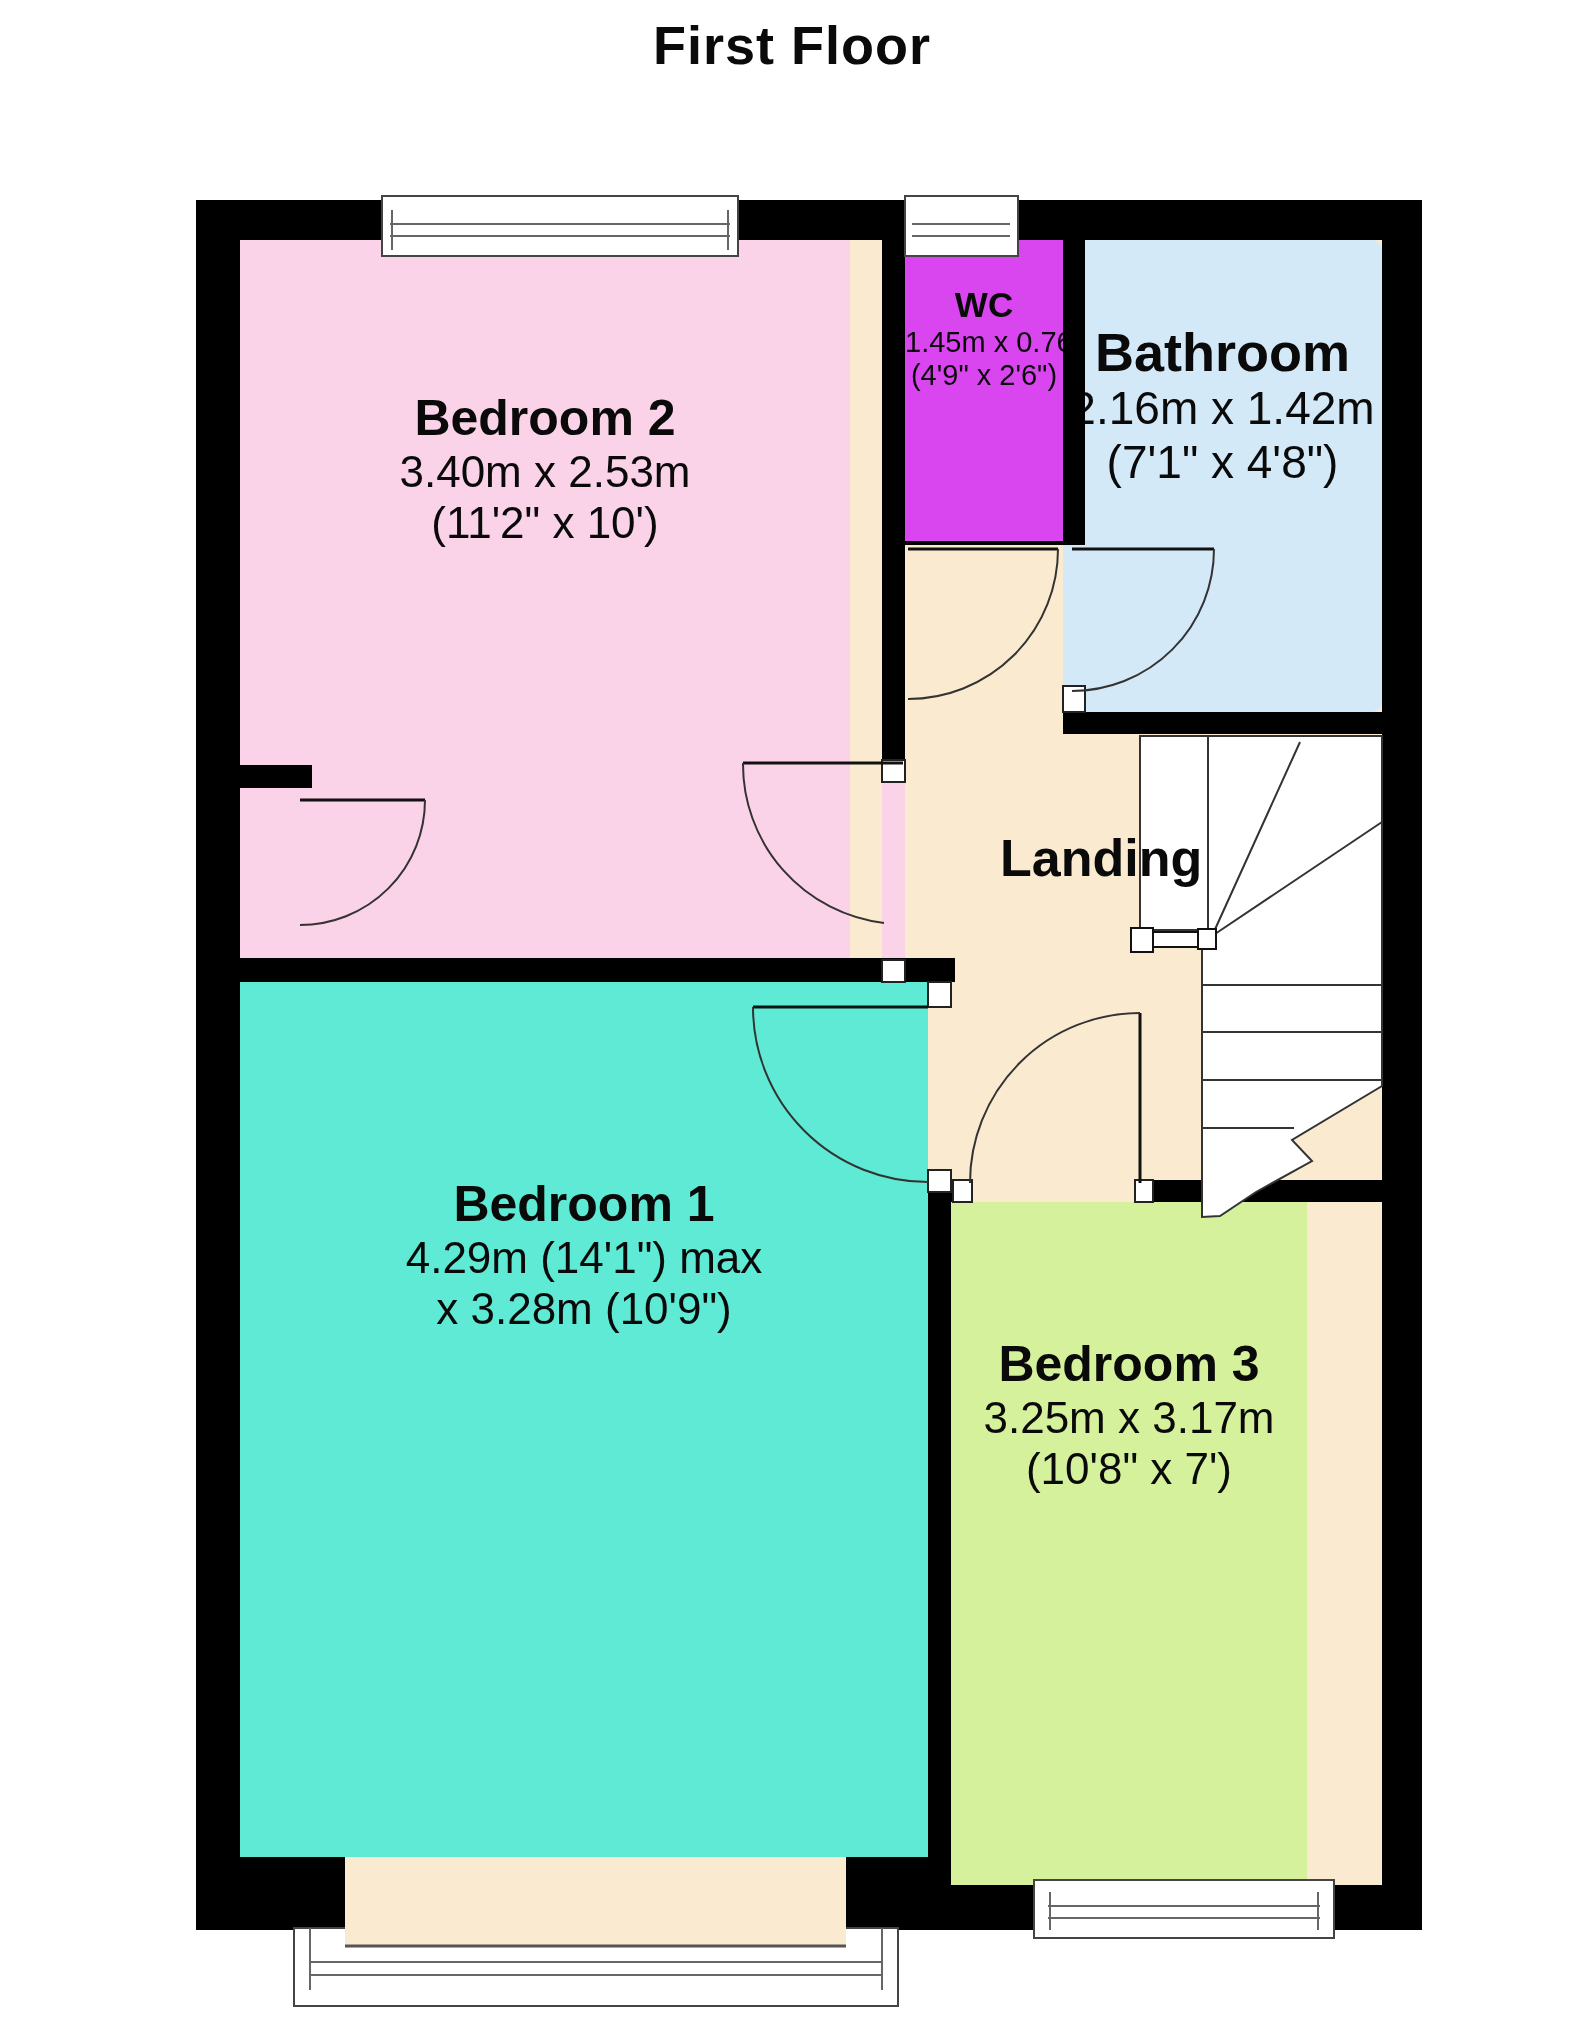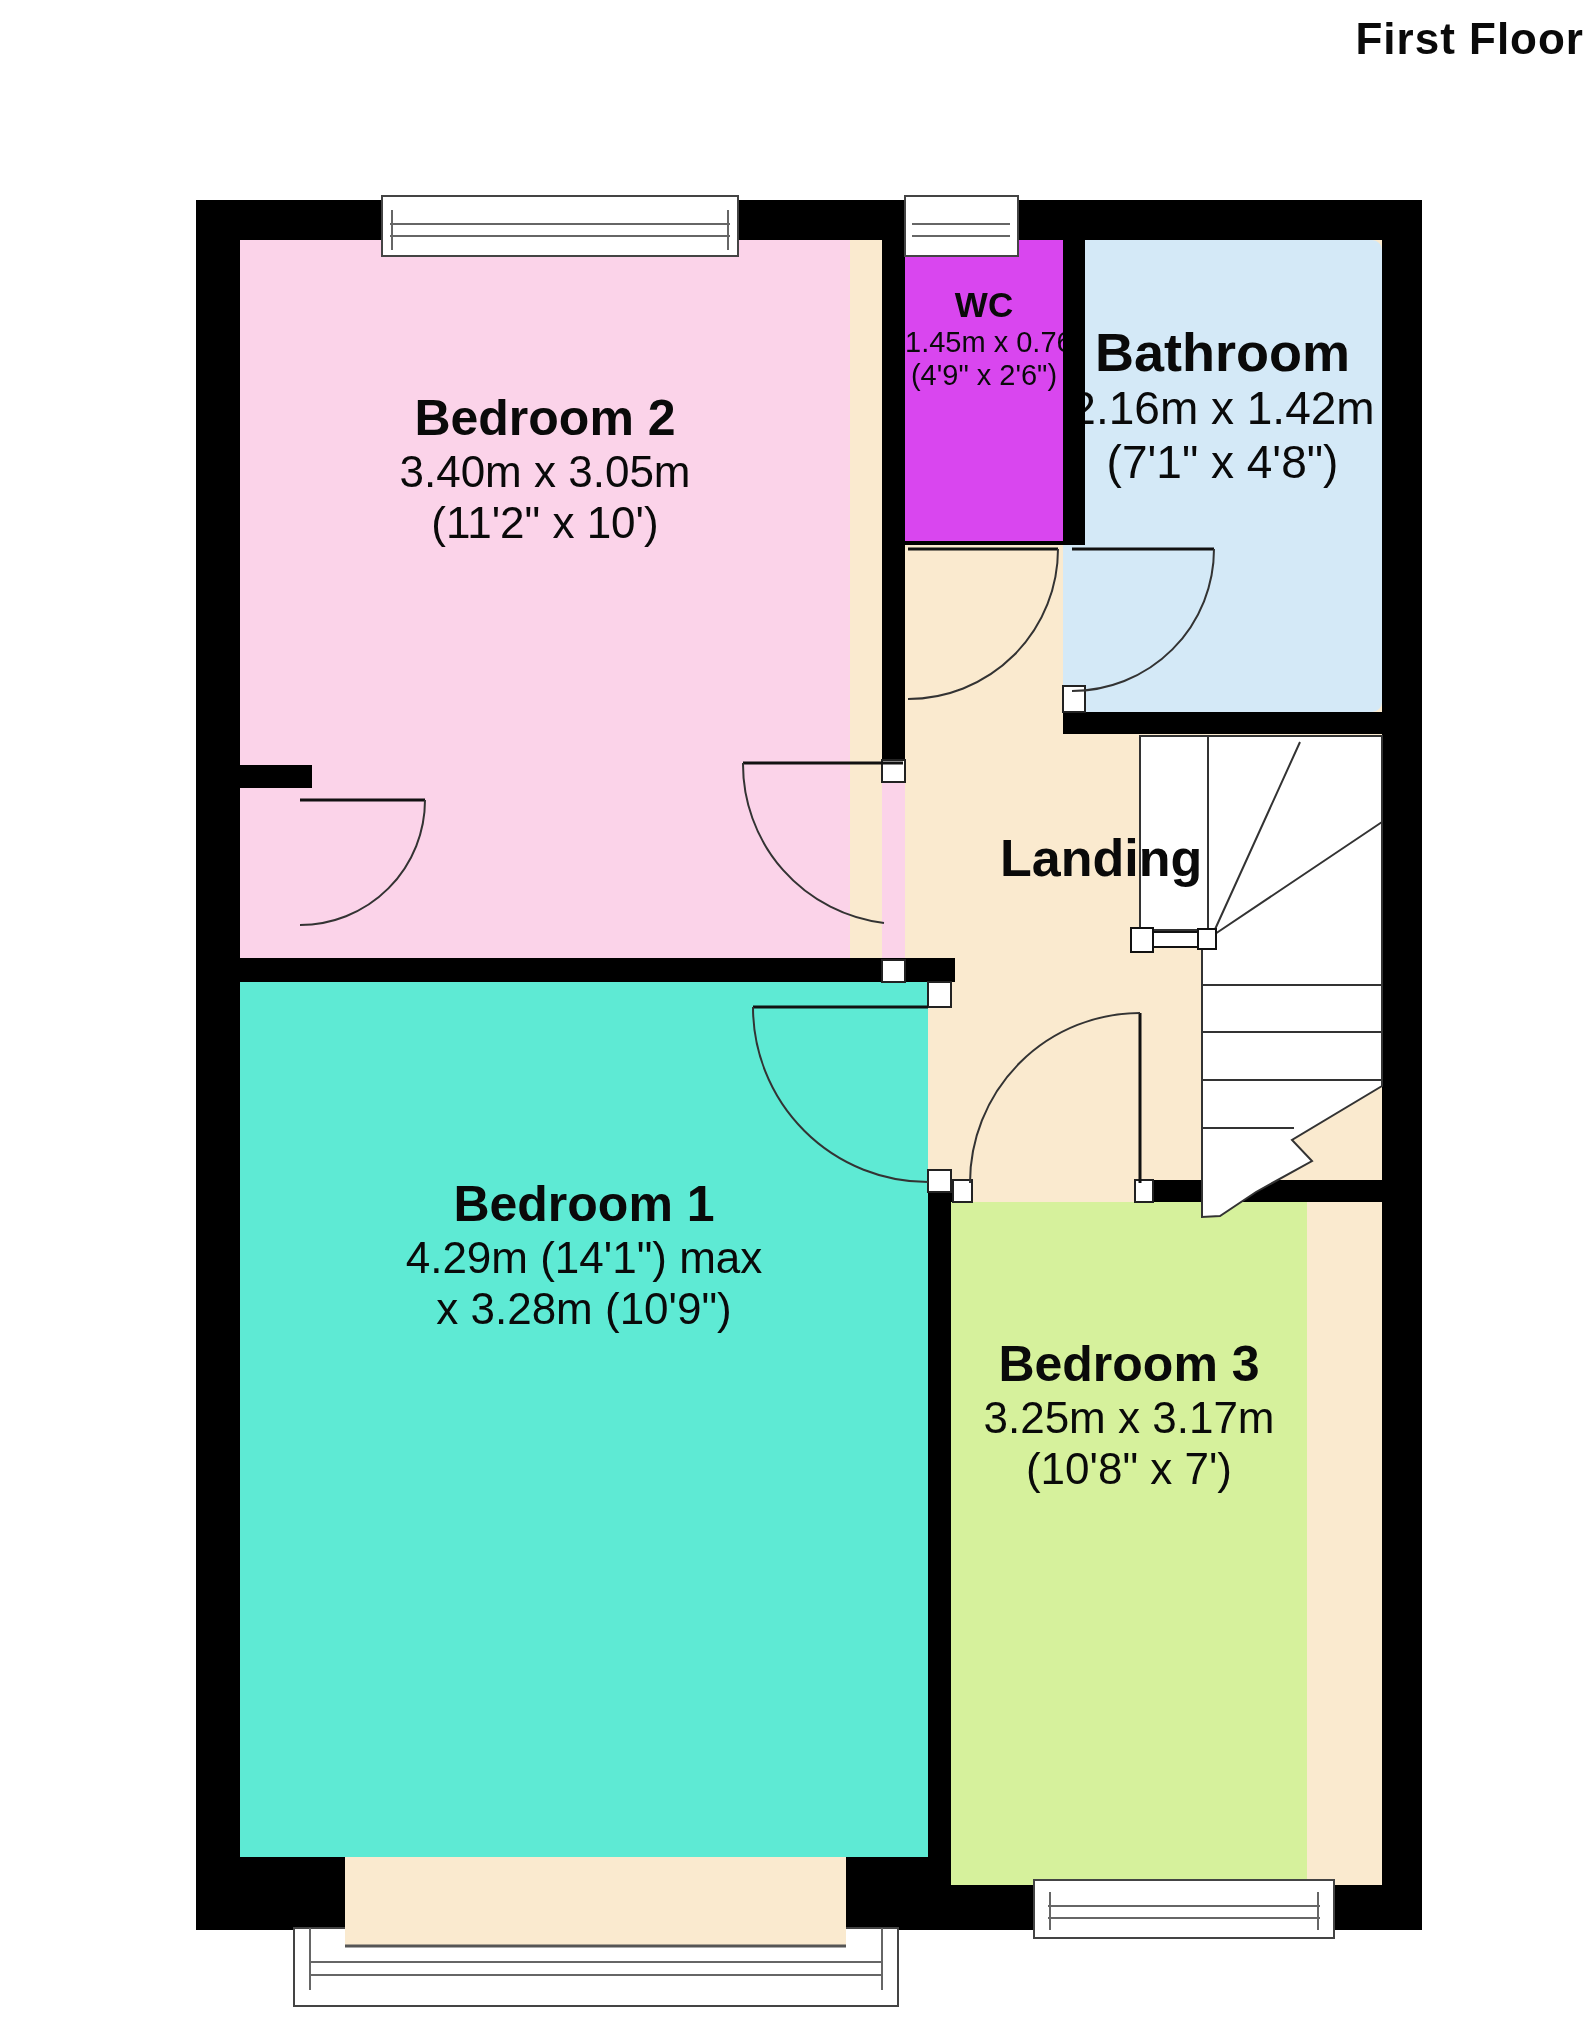--- a/index.html
+++ b/index.html
@@ -22,35 +22,35 @@
   .r-bathroom .room-dims{font-size:46px;}
   .r-bedroom1{left:240px;top:982px;width:688px;height:903px;padding-top:194px;}
   .r-bedroom3{left:951px;top:1202px;width:356px;height:683px;padding-top:134px;}
   .r-landing-label{left:1000px;top:828px;width:340px;text-align:left;font-weight:bold;font-size:52px;z-index:6;}
   .base-floor{left:240px;top:240px;width:1142px;height:1645px;z-index:0;}
   .doorway-strip{z-index:1;}
   .room{z-index:1;}
   .wall{z-index:3;}
   #gfx{position:absolute;left:0;top:0;z-index:4;pointer-events:none;}
   .txt{z-index:5;}
-  #title{position:absolute;left:0;top:14px;width:1584px;text-align:right;
-         font-weight:bold;font-size:44px;letter-spacing:1px;z-index:6;}
+  #title{position:absolute;left:0;top:14px;width:1584px;text-align:center;
+         font-weight:bold;font-size:54px;letter-spacing:1px;z-index:6;}
 </style>
 </head>
 <body>
 
 <div id="plan">
 
   <div id="title" class="txt">First Floor</div>
 
   <div class="abs base-floor" style="background: rgb(250, 234, 207);"></div>
 
   <div class="room r-bedroom2" style="background: rgb(251, 211, 233);">
     <div class="room-name">Bedroom 2</div>
-    <div class="room-dims">3.40m x 3.05m</div>
+    <div class="room-dims">3.40m x 2.53m</div>
     <div class="room-dims">(11'2" x 10')</div>
   </div>
 
   <div class="room r-wc" style="background: #d946ef;">
     <div class="room-name">WC</div>
     <div class="room-dims">1.45m x 0.76m</div>
     <div class="room-dims">(4'9" x 2'6")</div>
   </div>
 
   <div class="room r-bathroom" style="background: rgb(212, 233, 247); border-radius: 10px;">

